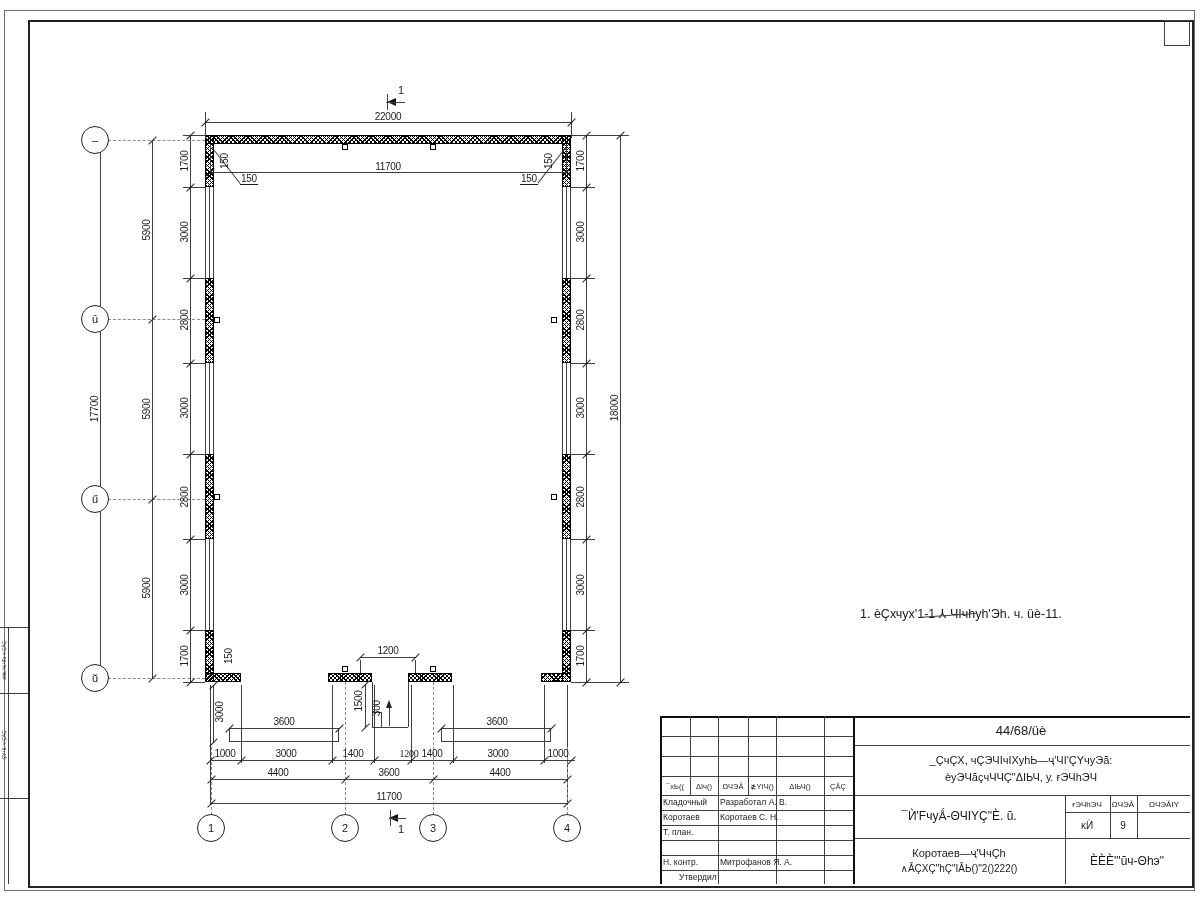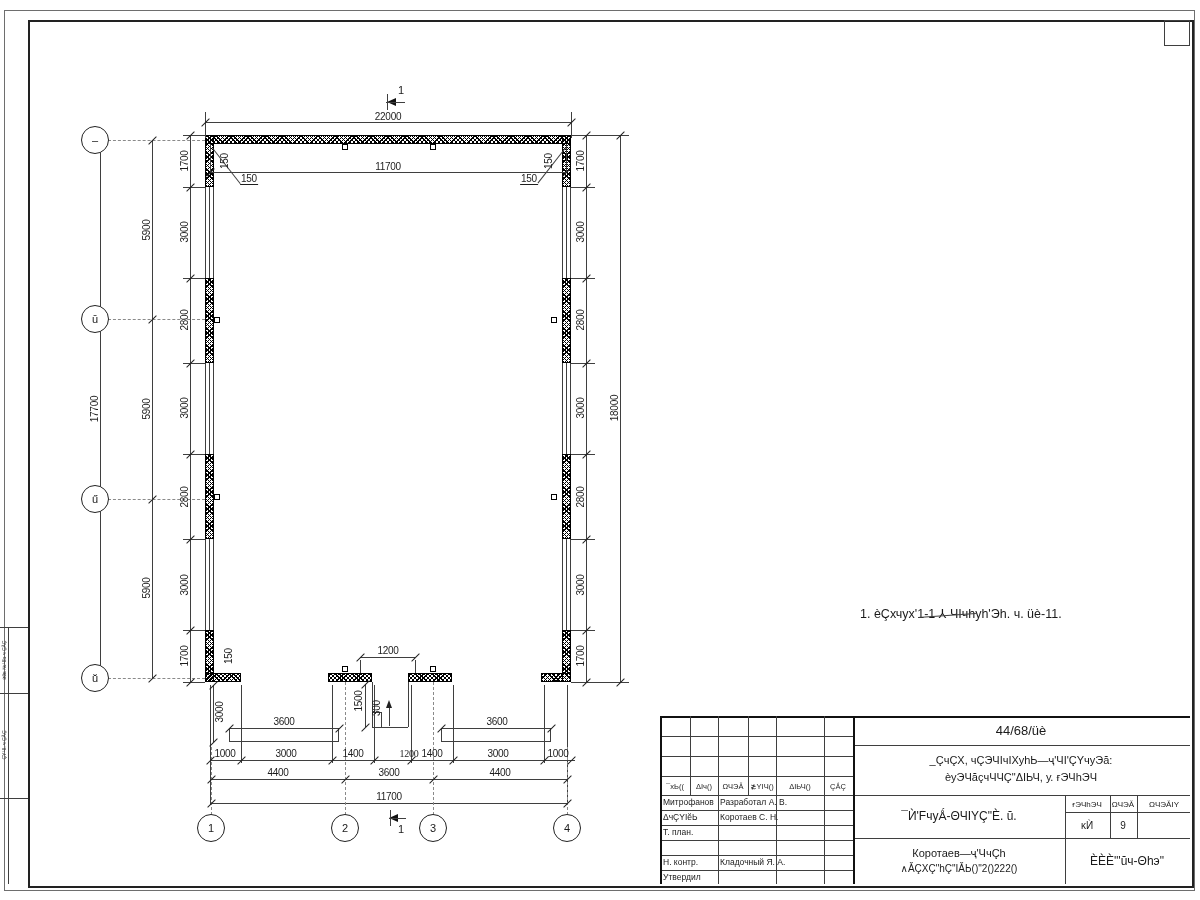--- a/index.html
+++ b/index.html
@@ -303,28 +303,28 @@
   <div class="tbc" style="left:1087px;top:825px;font-size:10px;">ĸЍ</div>
   <div class="tbc" style="left:1123px;top:825px;font-size:10px;">9</div>
   <div class="tbc" style="left:1164px;top:825px;font-size:10px;"></div>
   <div class="tbc" style="left:675px;top:786px;font-size:7.5px;">¯хЬ((</div>
   <div class="tbc" style="left:704px;top:786px;font-size:7.5px;">ΔΙч()</div>
   <div class="tbc" style="left:733px;top:786px;font-size:7.5px;">ΩЧЭǍ</div>
   <div class="tbc" style="left:762px;top:786px;font-size:7.5px;">≵ΥΙЧ()</div>
   <div class="tbc" style="left:800px;top:786px;font-size:7.5px;">ΔΙЬЧ()</div>
   <div class="tbc" style="left:838px;top:786px;font-size:7.5px;">ÇǺÇ</div>
 
-  <div class="tb" style="left:663px;top:797px;">Митрофанов</div>
+  <div class="tb" style="left:663px;top:797px;">Кладочный</div>
   <div class="tb" style="left:720px;top:797px;">Разработал А. В.</div>
-  <div class="tb" style="left:663px;top:812px;">ΔчÇΥΙĕЬ</div>
+  <div class="tb" style="left:663px;top:812px;">Коротаев</div>
   <div class="tb" style="left:720px;top:812px;">Коротаев С. Н.</div>
   <div class="tb" style="left:663px;top:827px;">Т. план.</div>
   <div class="tb" style="left:720px;top:827px;"></div>
   <div class="tb" style="left:663px;top:842px;"></div>
   <div class="tb" style="left:720px;top:842px;"></div>
   <div class="tb" style="left:663px;top:857px;">Н. контр.</div>
-  <div class="tb" style="left:720px;top:857px;">Кладочный Я. А.</div>
-  <div class="tb" style="left:663px;top:872px;">Утвердил</div>
+  <div class="tb" style="left:720px;top:857px;">Митрофанов Я. А.</div>
+  <div class="tb" style="left:663px;top:872px;padding-left:16px;">Утвердил</div>
   <div class="tb" style="left:720px;top:872px;"></div>
 
   <div class="strip" style="left:4px;top:660px;">ѝθʙ №ЧΙЬ ч ÇÀÇ</div>
   <div class="strip" style="left:4px;top:745px;">ÇΥЧΙ. ч ÇÀÇ</div>
 </div>
 
 </body></html>

